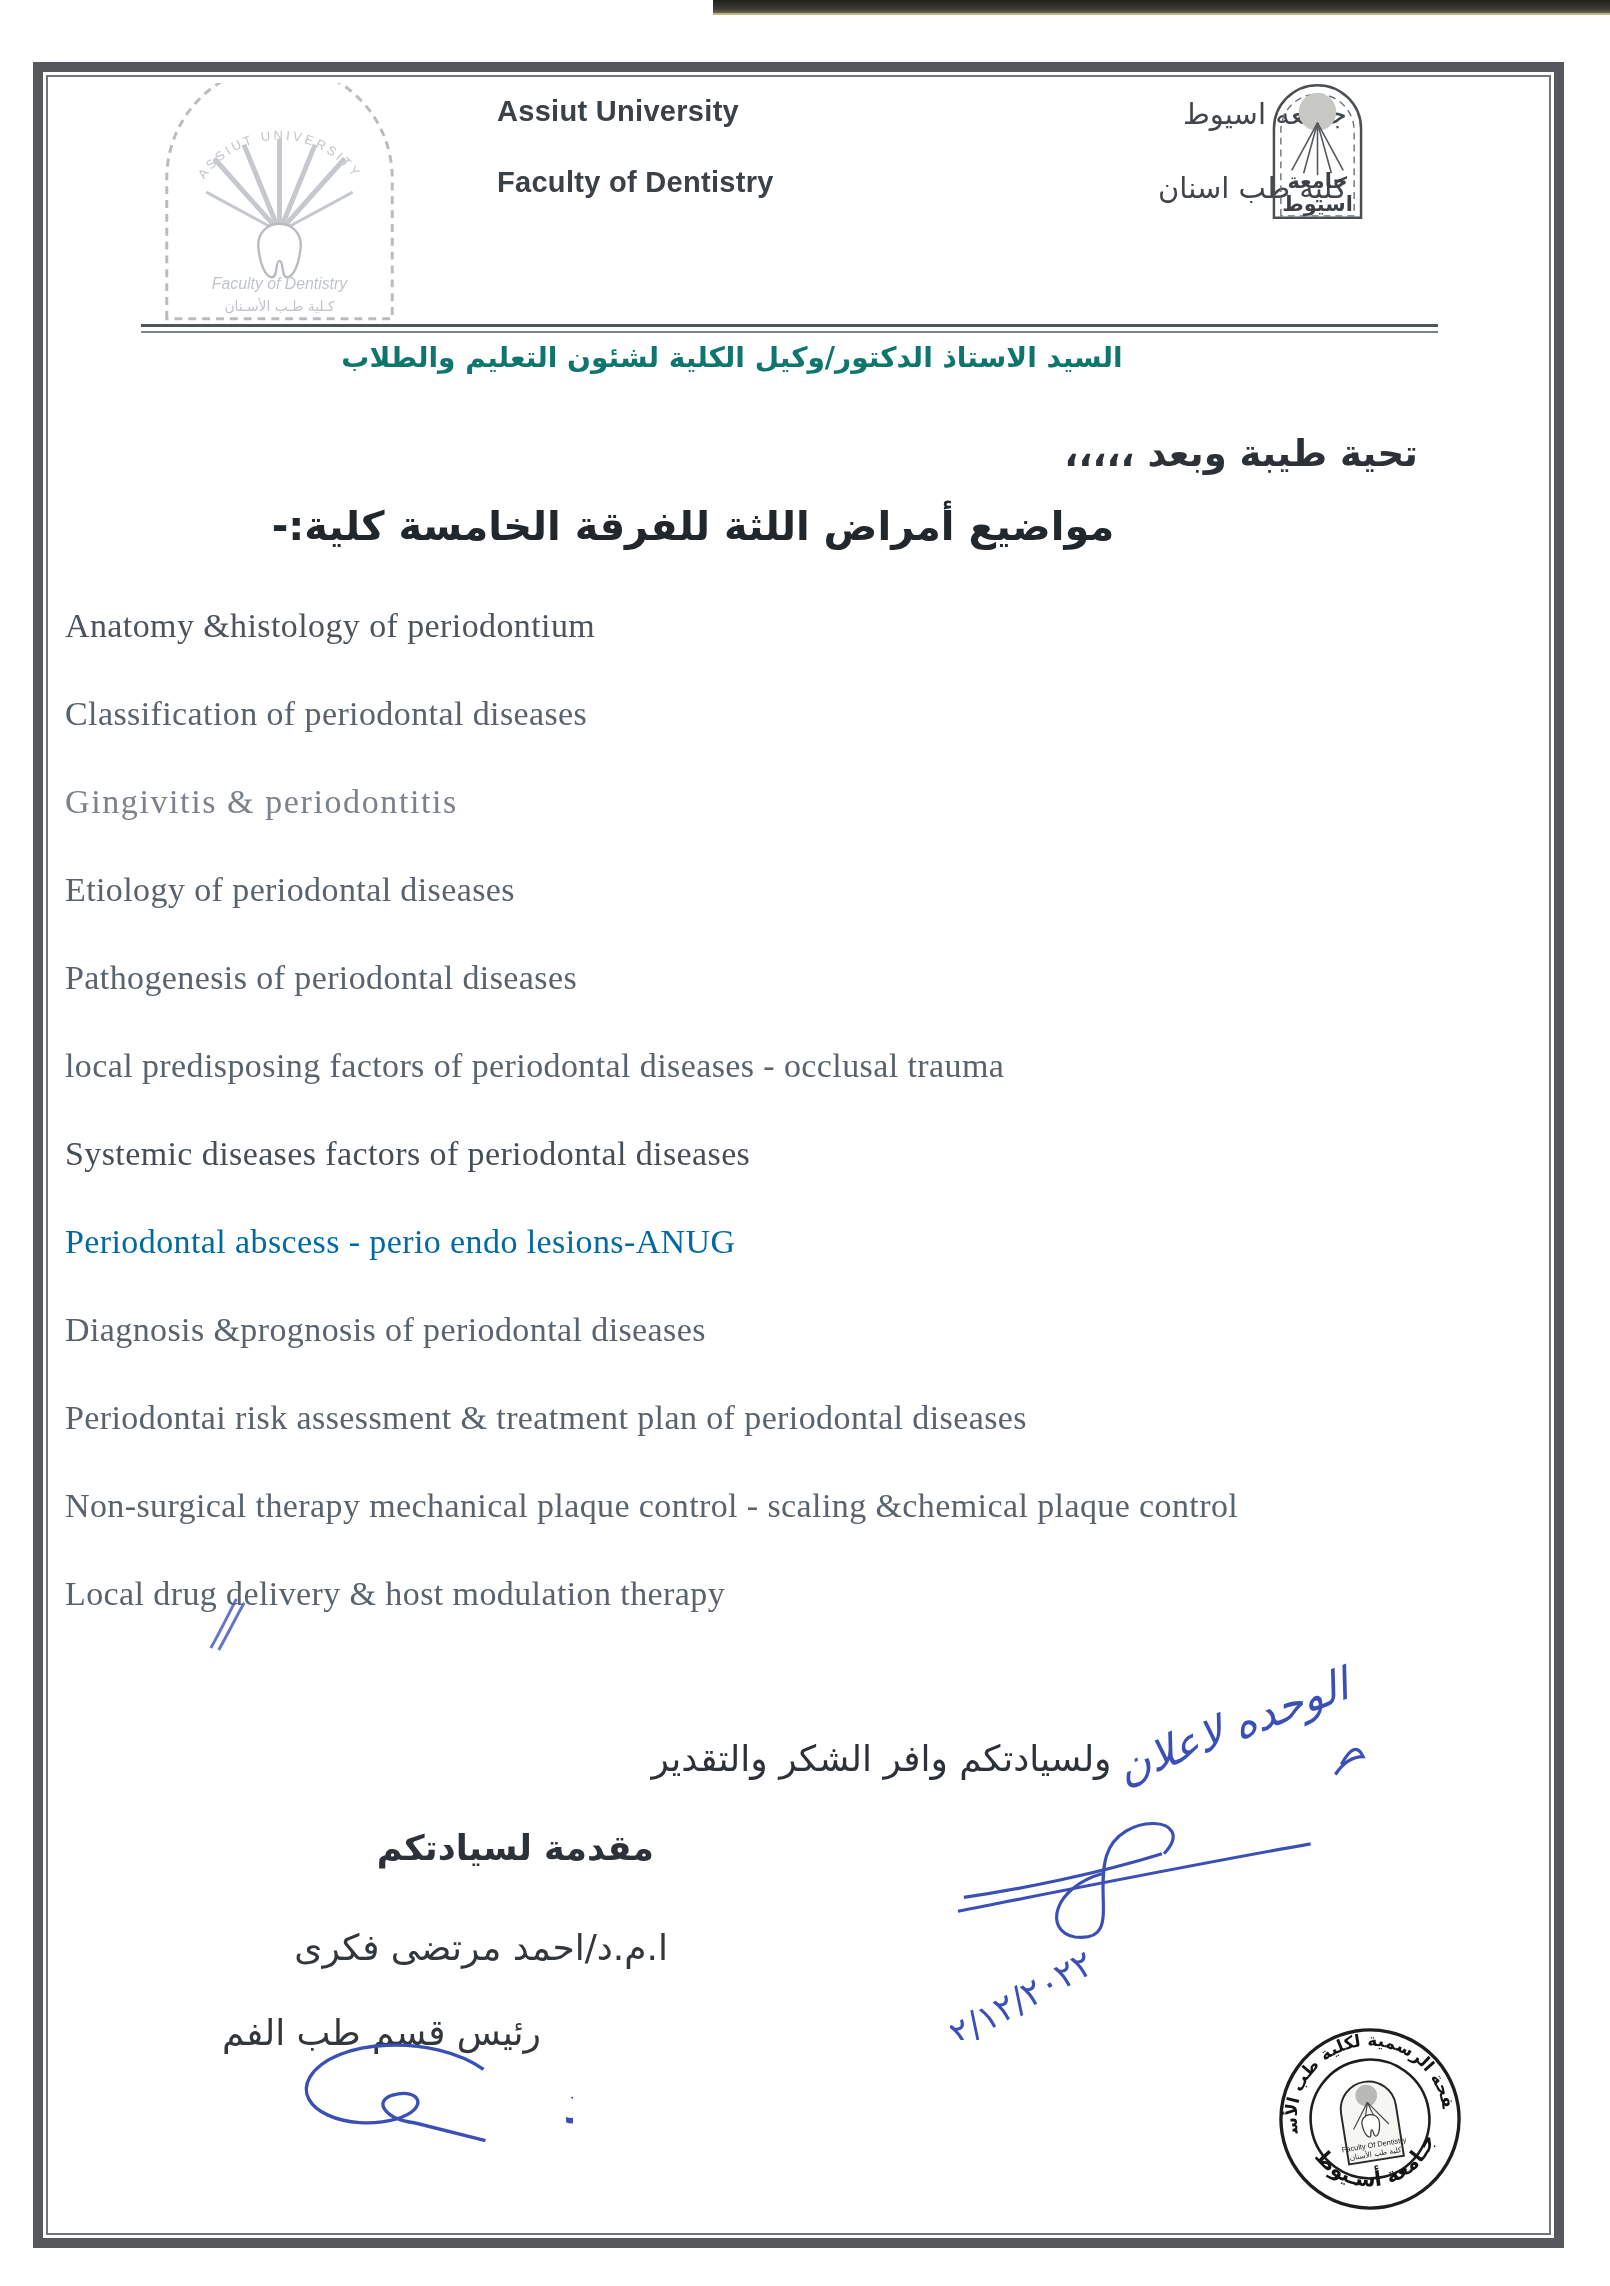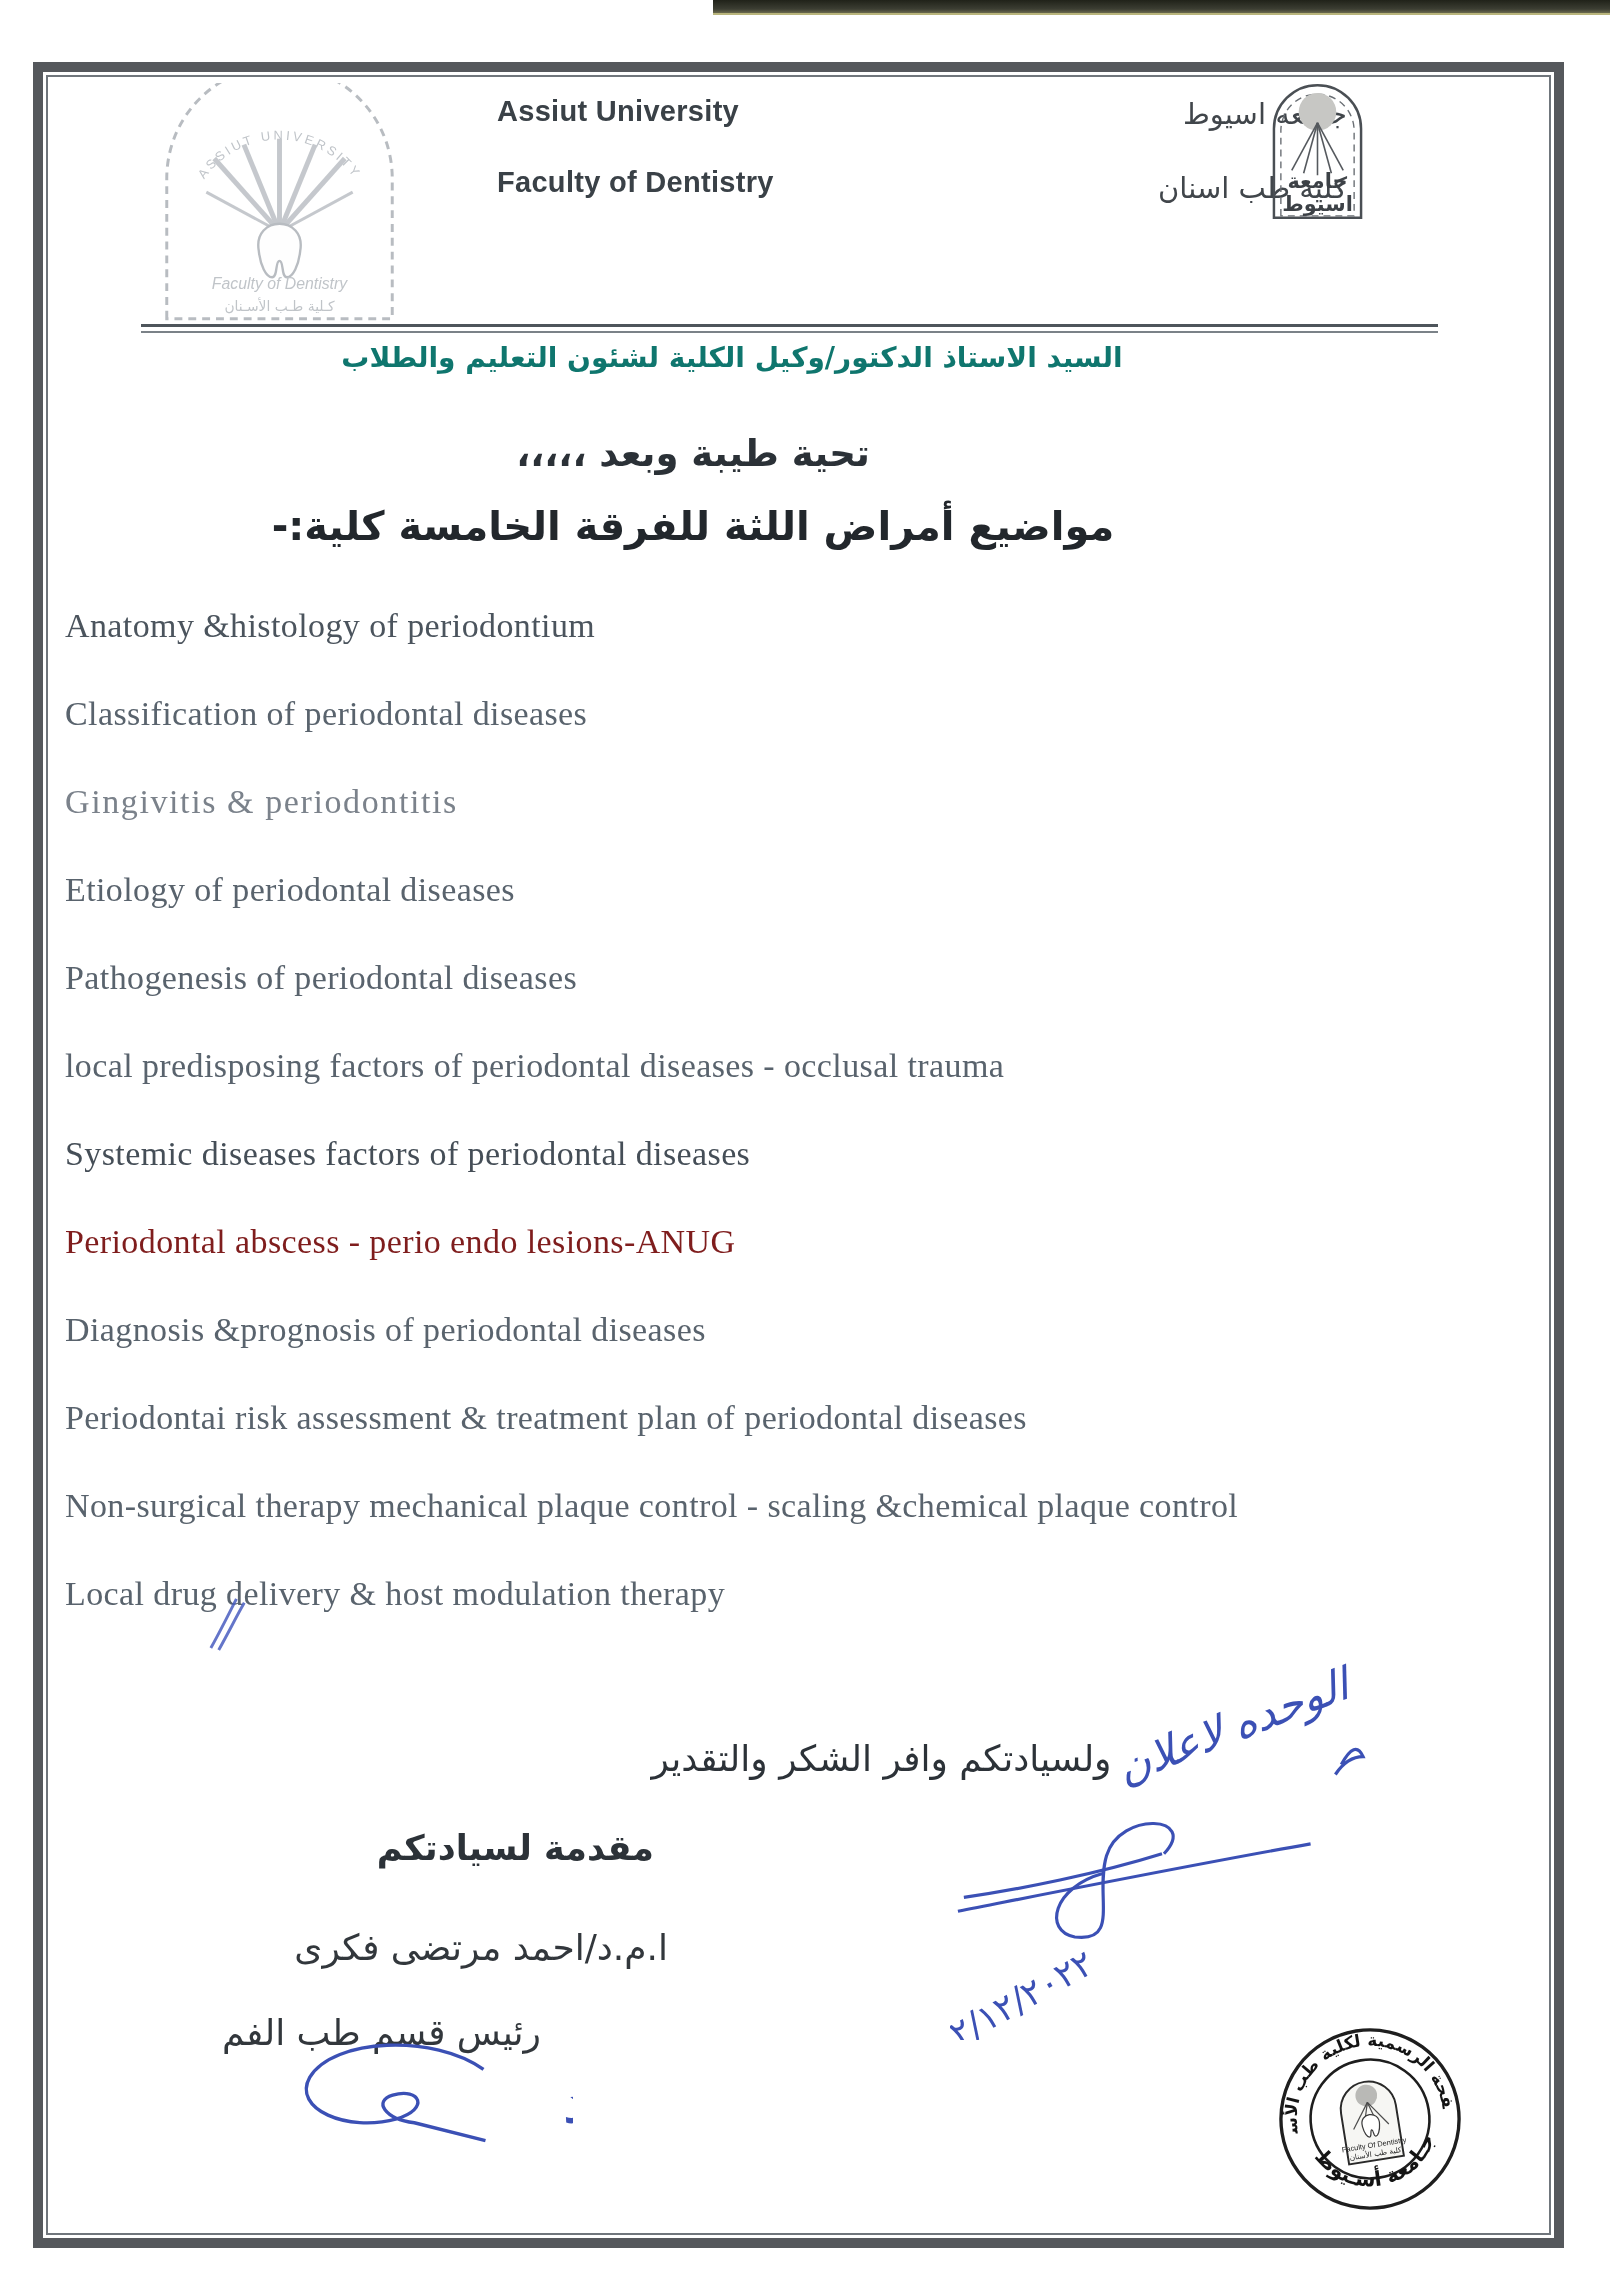--- a/index.html
+++ b/index.html
@@ -26,31 +26,31 @@
   .hdr-en .line2{margin-top:38px;}
   .hdr-ar{position:absolute;right:264px;top:97px;text-align:right;color:#41464b;font-size:29px;direction:rtl;font-family:"DejaVu Sans",sans-serif;}
   .hdr-ar .line2{margin-top:40px;}
   
   .rule{position:absolute;left:141px;top:324px;width:1297px;height:4px;
     border-top:3px solid #4e555b;border-bottom:2px solid #7b8288;}
   
   .ar{direction:rtl;font-family:"DejaVu Sans",sans-serif;}
   .h-recipient{position:absolute;left:59px;top:341px;width:1346px;text-align:center;
     font-size:28px;font-weight:bold;color:#0f766e;}
-  .h-greeting{position:absolute;left:0px;top:432px;width:1386px;text-align:center;
-    font-size:37px;font-weight:bold;color:#2b3137;}
+  .h-greeting{position:absolute;left:0px;top:432px;width:1386px;text-align:right;
+    font-size:37px;font-weight:bold;color:#2b3137;padding-left:32px;}
   .h-subject{position:absolute;left:0px;top:503px;width:1386px;text-align:center;
     font-size:40px;font-weight:bold;color:#22272c;}
   
   .topics{position:absolute;left:65px;top:582px;width:1327px;
     font-size:34px;line-height:88px;font-weight:300;color:#59636d;letter-spacing:0.4px;font-family:Liberation Serif, serif;}
   .topics .topic:nth-child(1){color:#4b545d;}
   .topics .topic:nth-child(3){color:#7b828b;letter-spacing:1.6px;}
   .topics .topic:nth-child(7){color:#454e57;}
-  .topics .topic:nth-child(8){color:#7f1d1d;}
+  .topics .topic:nth-child(8){color:#0369a1;}
   
   .thanks{position:absolute;left:644px;top:1738px;width:475px;text-align:center;
     font-size:36px;font-weight:normal;color:#2c3238;}
   .presented{position:absolute;left:327px;top:1828px;width:327px;text-align:right;
     font-size:35px;font-weight:bold;color:#2c3238;}
   .sender-name{position:absolute;left:114px;top:1927px;width:554px;text-align:right;
     font-size:36px;color:#32373c;}
   .sender-title{position:absolute;left:144px;top:2012px;width:475px;text-align:center;
     font-size:36px;color:#32373c;}
   

